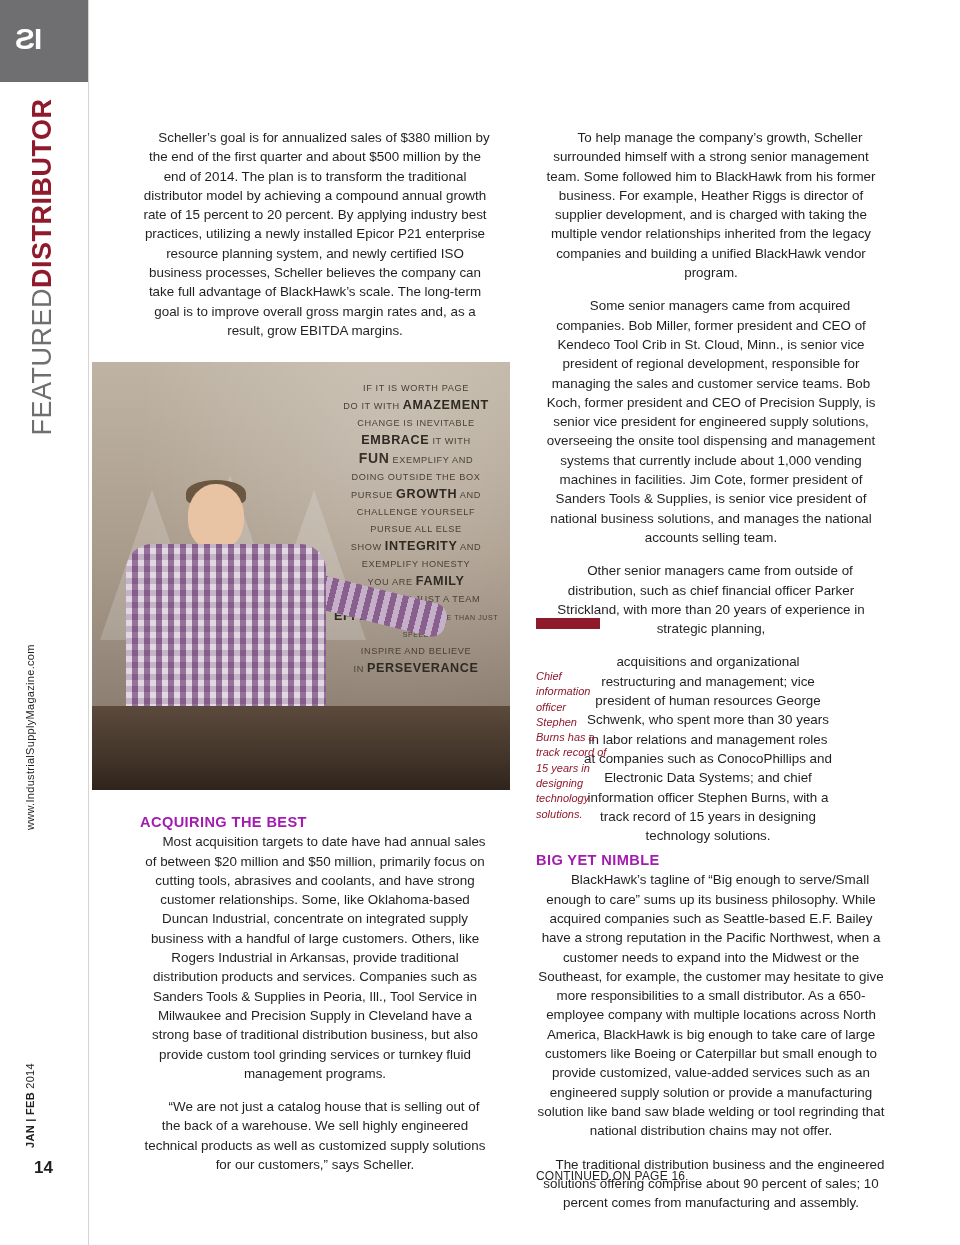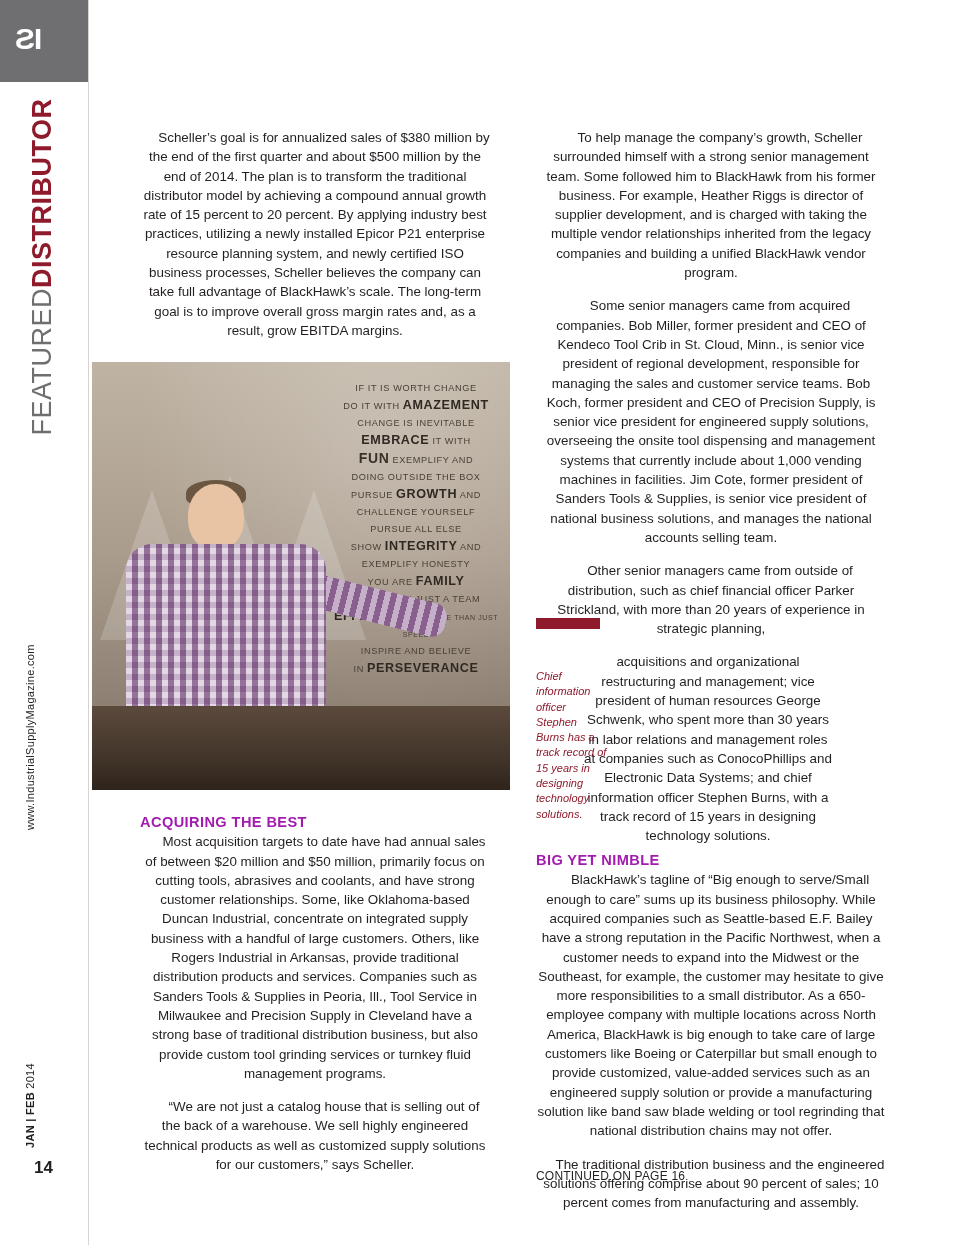--- a/index.html
+++ b/index.html
@@ -283,21 +283,21 @@
 
   <div class="col col-left">
     <p class="indent">Scheller’s goal is for annualized sales of $380 million by the end of the first quarter and about $500 million by the end of 2014. The plan is to transform the traditional distributor model by achieving a compound annual growth rate of 15 percent to 20 percent. By applying industry best practices, utilizing a newly installed Epicor P21 enterprise resource planning system, and newly certified ISO business processes, Scheller believes the company can take full advantage of BlackHawk’s scale. The long-term goal is to improve overall gross margin rates and, as a result, grow EBITDA margins.</p>
 
     <div class="photo">
       <div class="wall"></div>
       <div class="tipi t1"></div>
       <div class="tipi t2"></div>
       <div class="tipi t3"></div>
       <div class="wallwords">
-        <div>IF IT IS WORTH CHANGE</div>
+        <div>IF IT IS WORTH PAGE</div>
         <div><span>DO IT WITH</span> <span class="big">AMAZEMENT</span></div>
         <div>CHANGE IS INEVITABLE</div>
         <div><span class="big">EMBRACE</span> <span>IT   WITH</span></div>
         <div><span class="mid">FUN</span> <span>EXEMPLIFY  AND</span></div>
         <div>DOING OUTSIDE THE BOX</div>
         <div><span>PURSUE</span> <span class="big">GROWTH</span> <span>AND</span></div>
         <div>CHALLENGE YOURSELF</div>
         <div>PURSUE   ALL   ELSE</div>
         <div><span>SHOW</span> <span class="big">INTEGRITY</span> <span>AND</span></div>
         <div>EXEMPLIFY   HONESTY</div>

